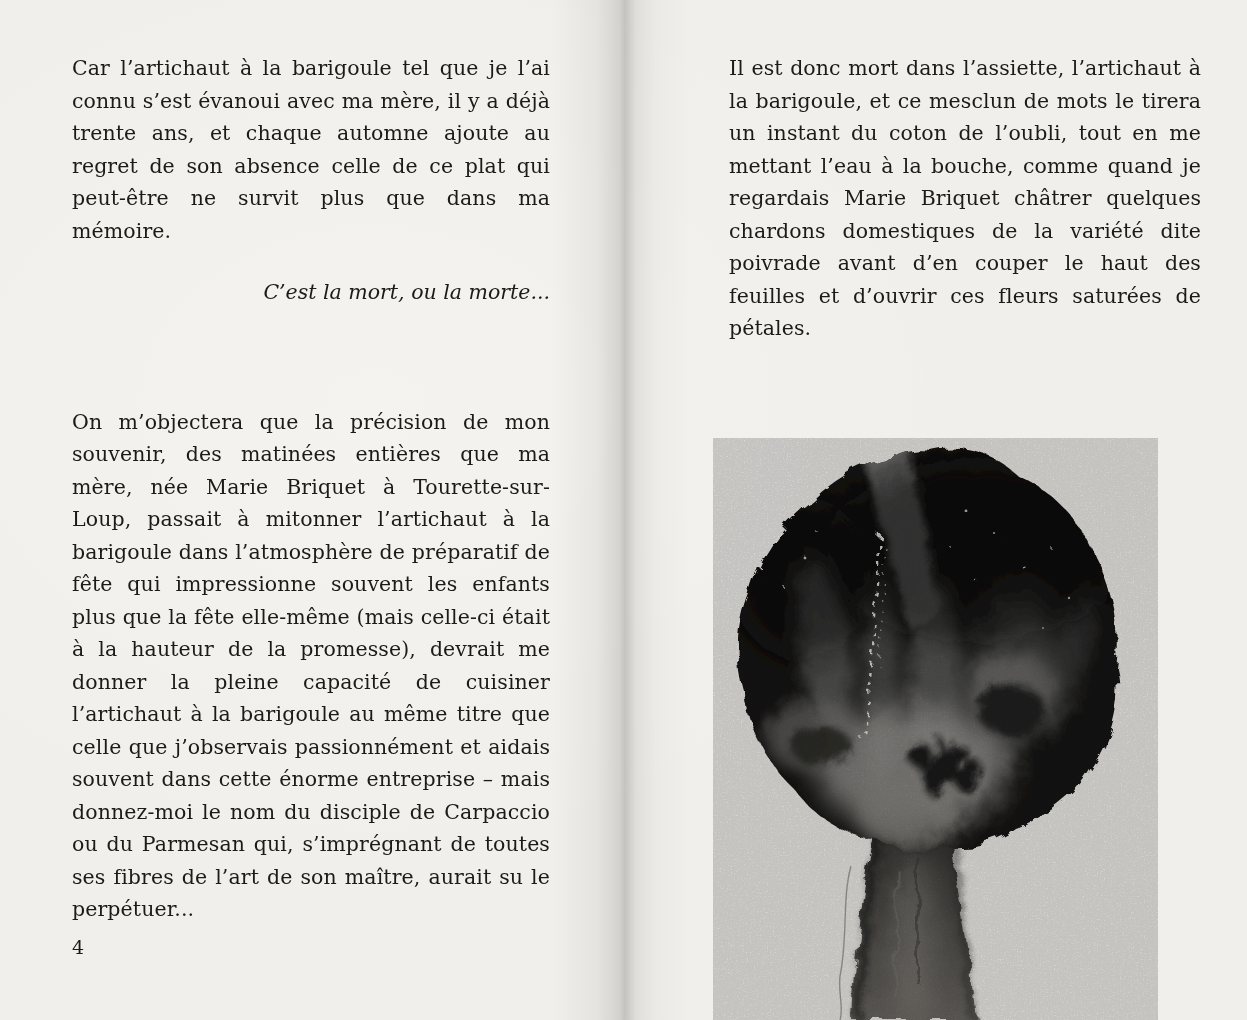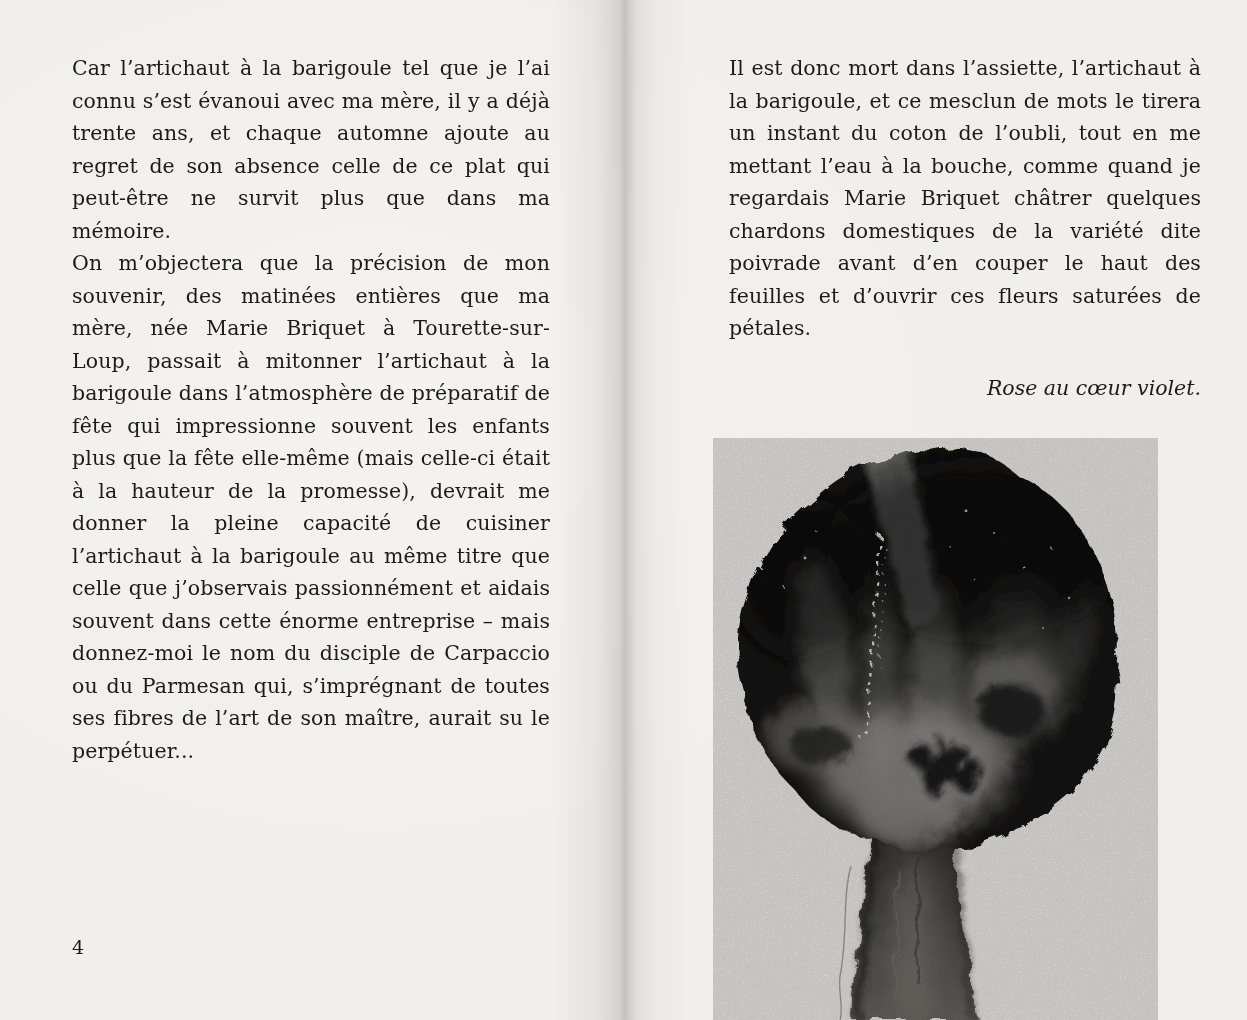--- a/index.html
+++ b/index.html
@@ -91,29 +91,29 @@
   .illustration svg { display: block; width: 100%; height: 100%; }
 </style>
 </head>
 <body>
 
 <div class="spread">
 
   <section class="page page--left">
     <div class="textcol">
       <p class="body-text">Car l’artichaut à la barigoule tel que je l’ai connu s’est évanoui avec ma mère, il y a déjà trente ans, et chaque automne ajoute au regret de son absence celle de ce plat qui peut-être ne survit plus que dans ma mémoire.</p>
+      <p class="caption">C’est la mort, ou la morte...</p>
       <p class="body-text">On m’objectera que la précision de mon souvenir, des matinées entières que ma mère, née Marie Briquet à Tourette-sur-Loup, passait à mitonner l’artichaut à la barigoule dans l’atmosphère de préparatif de fête qui impressionne souvent les enfants plus que la fête elle-même (mais celle-ci était à la hauteur de la promesse), devrait me donner la pleine capacité de cuisiner l’artichaut à la barigoule au même titre que celle que j’observais passionnément et aidais souvent dans cette énorme entreprise – mais donnez-moi le nom du disciple de Carpaccio ou du Parmesan qui, s’imprégnant de toutes ses fibres de l’art de son maître, aurait su le perpétuer...</p>
     </div>
     <div class="page-number">4</div>
   </section>
 
   <section class="page page--right">
     <div class="textcol">
       <p class="body-text">Il est donc mort dans l’assiette, l’artichaut à la barigoule, et ce mesclun de mots le tirera un instant du coton de l’oubli, tout en me mettant l’eau à la bouche, comme quand je regardais Marie Briquet châtrer quelques chardons domestiques de la variété dite poivrade avant d’en couper le haut des feuilles et d’ouvrir ces fleurs saturées de pétales.</p>
-      <p class="caption">Rose au cœur violet.</p>
     </div>
 
     <div class="illustration">
       <svg viewBox="0 0 445 582" xmlns="http://www.w3.org/2000/svg">
         <defs>
           <filter id="roughF" x="-15%" y="-15%" width="130%" height="130%">
             <feTurbulence type="fractalNoise" baseFrequency="0.045" numOctaves="4" seed="7" result="n"></feTurbulence>
             <feDisplacementMap in="SourceGraphic" in2="n" scale="13"></feDisplacementMap>
           </filter>
           <filter id="blurS" x="-40%" y="-40%" width="180%" height="180%">

